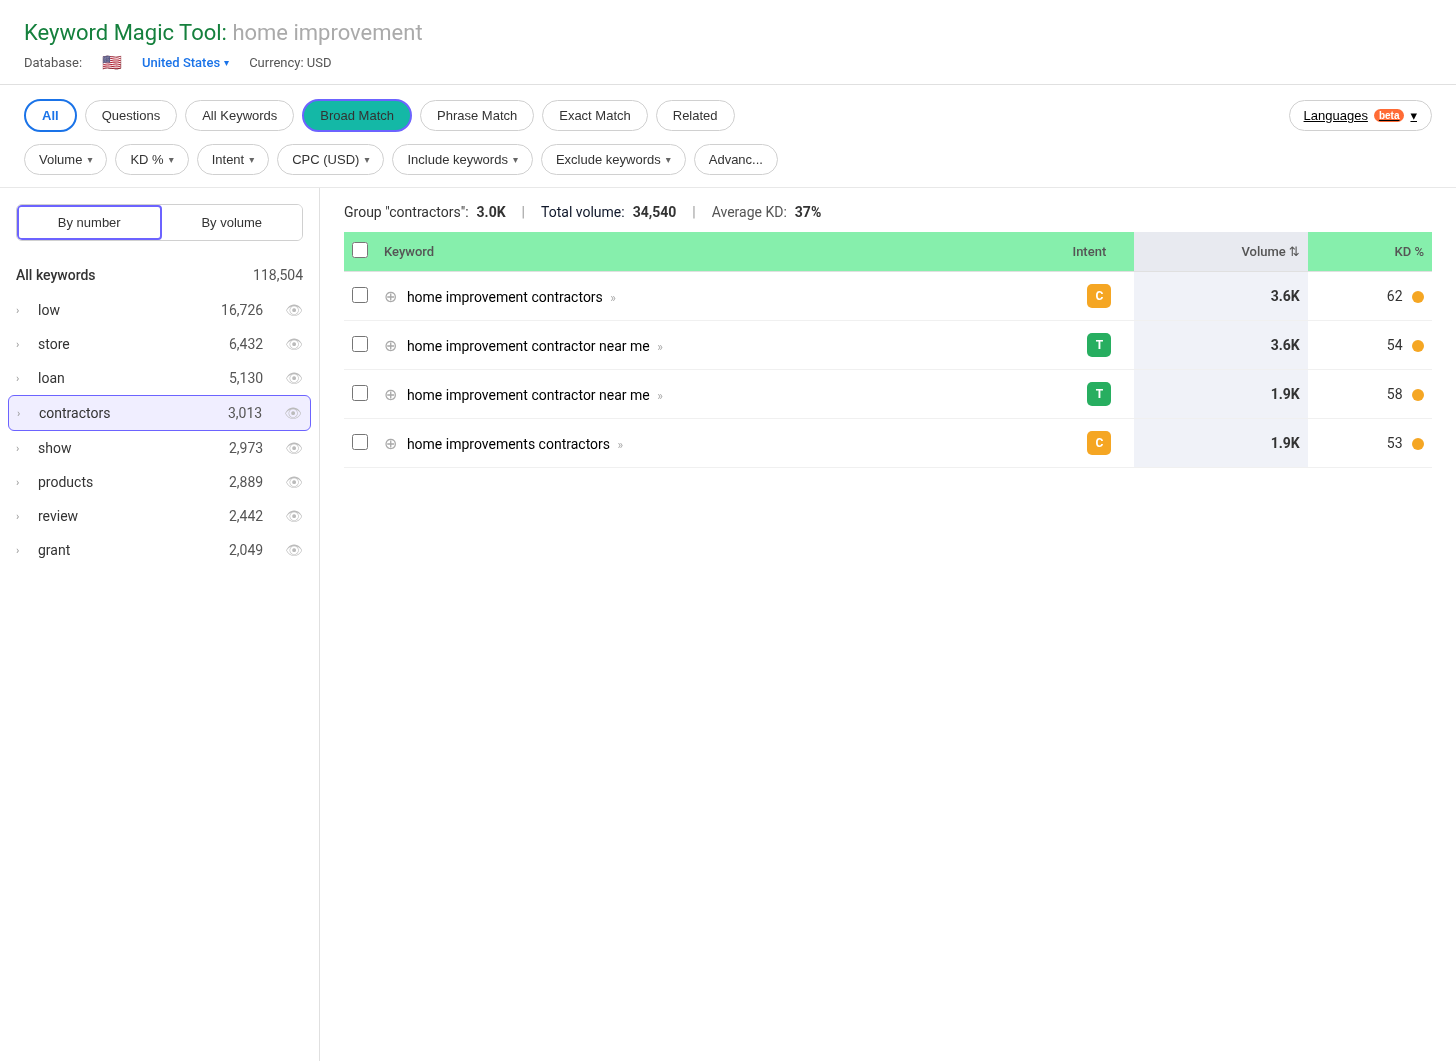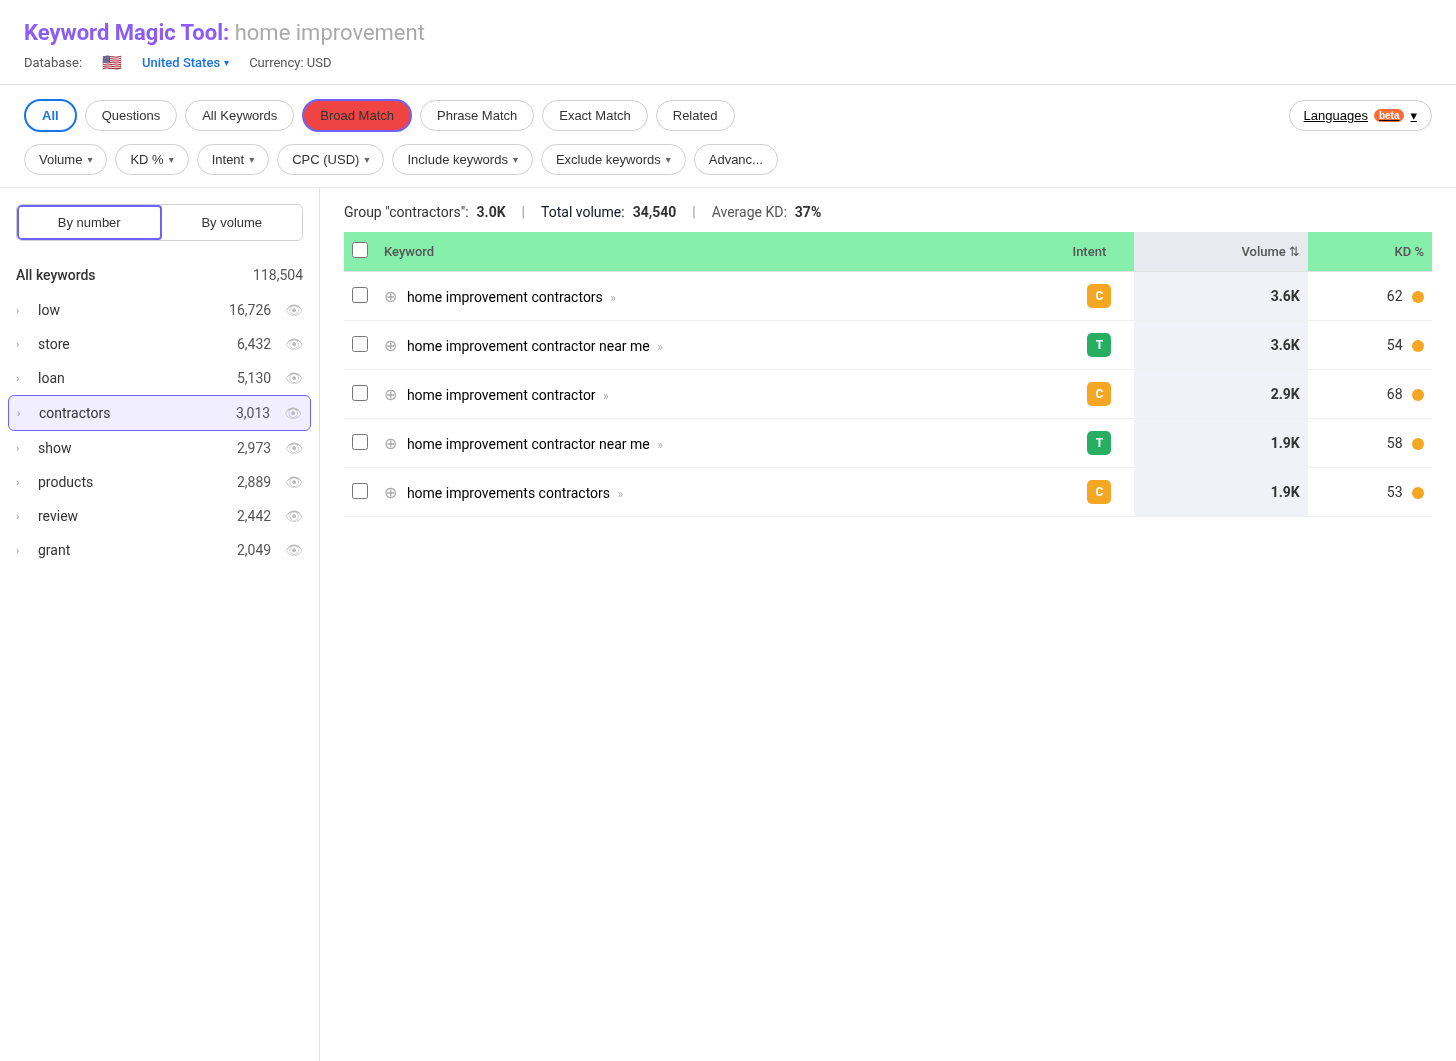--- a/index.html
+++ b/index.html
@@ -4,33 +4,33 @@
   <style>
     * { box-sizing: border-box; margin: 0; padding: 0; }
     body { font-family: -apple-system, BlinkMacSystemFont, 'Segoe UI', Roboto, sans-serif; background: #f5f6f8; font-size: 14px; color: #333; }
 
     .page-container { background: #fff; min-height: 1061px; width: 1456px; overflow: hidden; }
 
     
     .header { padding: 20px 24px 12px; background: #fff; }
     .page-title { font-size: 22px; font-weight: 400; color: #333; margin-bottom: 8px; }
     .page-title span { color: #aaa; font-weight: 400; }
-    .page-title strong { color: #8b5cf6; font-weight: 700; }
+    .page-title strong { color: #15803d; font-weight: 400; }
     .db-row { display: flex; align-items: center; gap: 20px; font-size: 13px; color: #555; }
     .db-link { color: #1a73e8; font-weight: 500; display: flex; align-items: center; gap: 4px; cursor: pointer; }
     .flag { font-size: 16px; }
     .chevron-small { font-size: 10px; color: #1a73e8; }
 
     
     .divider { border: none; border-top: 1px solid #e0e0e0; margin: 0; }
 
     
     .tab-bar { padding: 14px 24px 0; background: #fff; display: flex; align-items: center; gap: 8px; flex-wrap: wrap; }
     .tab-btn { padding: 7px 16px; border-radius: 20px; border: 1px solid #d0d0d0; background: #fff; font-size: 13px; cursor: pointer; color: #333; white-space: nowrap; }
-    .tab-btn.selected-tab { background: #ef4444; border: 2px solid #6c63ff; color: #333; font-weight: 500; }
+    .tab-btn.selected-tab { background: #14b8a6; border: 2px solid #6c63ff; color: #333; font-weight: 500; }
     .tab-spacer { flex: 1; }
     .lang-btn { padding: 7px 14px; border-radius: 20px; border: 1px solid #d0d0d0; background: #fff; font-size: 13px; cursor: pointer; display: flex; align-items: center; gap: 6px; text-decoration: underline; }
     .beta-badge { background: #ff6b35; color: #fff; font-size: 10px; padding: 1px 5px; border-radius: 8px; font-weight: 600; }
 
     
     .filter-bar { padding: 12px 24px; background: #fff; display: flex; align-items: center; gap: 8px; flex-wrap: wrap; border-bottom: 1px solid #e8e8e8; }
     .filter-btn { padding: 7px 14px; border-radius: 20px; border: 1px solid #d0d0d0; background: #fff; font-size: 13px; cursor: pointer; display: flex; align-items: center; gap: 5px; color: #333; white-space: nowrap; }
     .filter-btn .chevron { font-size: 10px; color: #666; }
 
     
@@ -43,21 +43,21 @@
     .sort-btn.active { background: #fff; border: 2px solid #6c63ff; border-radius: 4px; color: #333; font-weight: 500; }
 
     .all-keywords-row { display: flex; justify-content: space-between; align-items: center; padding: 10px 16px; font-size: 14px; color: #333; }
     .all-keywords-label { font-weight: 500; }
     .all-keywords-count { color: #555; }
 
     .sidebar-item { display: flex; align-items: center; padding: 9px 16px; cursor: pointer; gap: 8px; font-size: 14px; color: #333; transition: background 0.15s; }
     .sidebar-item.selected { background: #f0eeff; border: 1.5px solid #6c63ff; border-radius: 6px; margin: 0 8px; padding: 9px 8px; }
     .sidebar-item .expand-icon { color: #999; font-size: 11px; width: 14px; }
     .sidebar-item .item-label { flex: 1; }
-    .sidebar-item .item-count { color: #555; margin-right: 6px; }
+    .sidebar-item .item-count { color: #555; margin-right: 14px; }
     .eye-icon { color: #bbb; font-size: 14px; cursor: pointer; }
 
     
     .content-area { flex: 1; background: #fff; overflow-y: auto; padding: 0 24px; }
 
     
     .group-summary { padding: 16px 0 12px; font-size: 14px; color: #333; display: flex; gap: 8px; align-items: center; }
     .group-summary .group-name { font-weight: 400; }
     .group-summary .count { font-weight: 700; }
     .group-summary .sep { color: #999; margin: 0 8px; }
@@ -298,37 +298,20 @@
             </td>
             <td class="intent-col">
               <span class="intent-badge intent-t">T</span>
             </td>
             <td class="volume-col">3.6K</td>
             <td class="kd-col">
               54 <span class="kd-dot kd-orange"></span>
             </td>
           </tr>
 
-          <tr>
-            <td class="check-col">
-              <input type="checkbox" class="checkbox" style="">
-            </td>
-            <td class="kw-cell">
-              <span class="add-icon">⊕</span>
-              <a class="kw-link">home improvement contractor</a>
-              <span class="kw-arrows">»</span>
-            </td>
-            <td class="intent-col">
-              <span class="intent-badge intent-c">C</span>
-            </td>
-            <td class="volume-col">2.9K</td>
-            <td class="kd-col">
-              68 <span class="kd-dot kd-orange"></span>
-            </td>
-          </tr>
 
           <tr>
             <td class="check-col">
               <input type="checkbox" class="checkbox" style="">
             </td>
             <td class="kw-cell">
               <span class="add-icon">⊕</span>
               <a class="kw-link">home improvement contractor near me</a>
               <span class="kw-arrows">»</span>
             </td>

